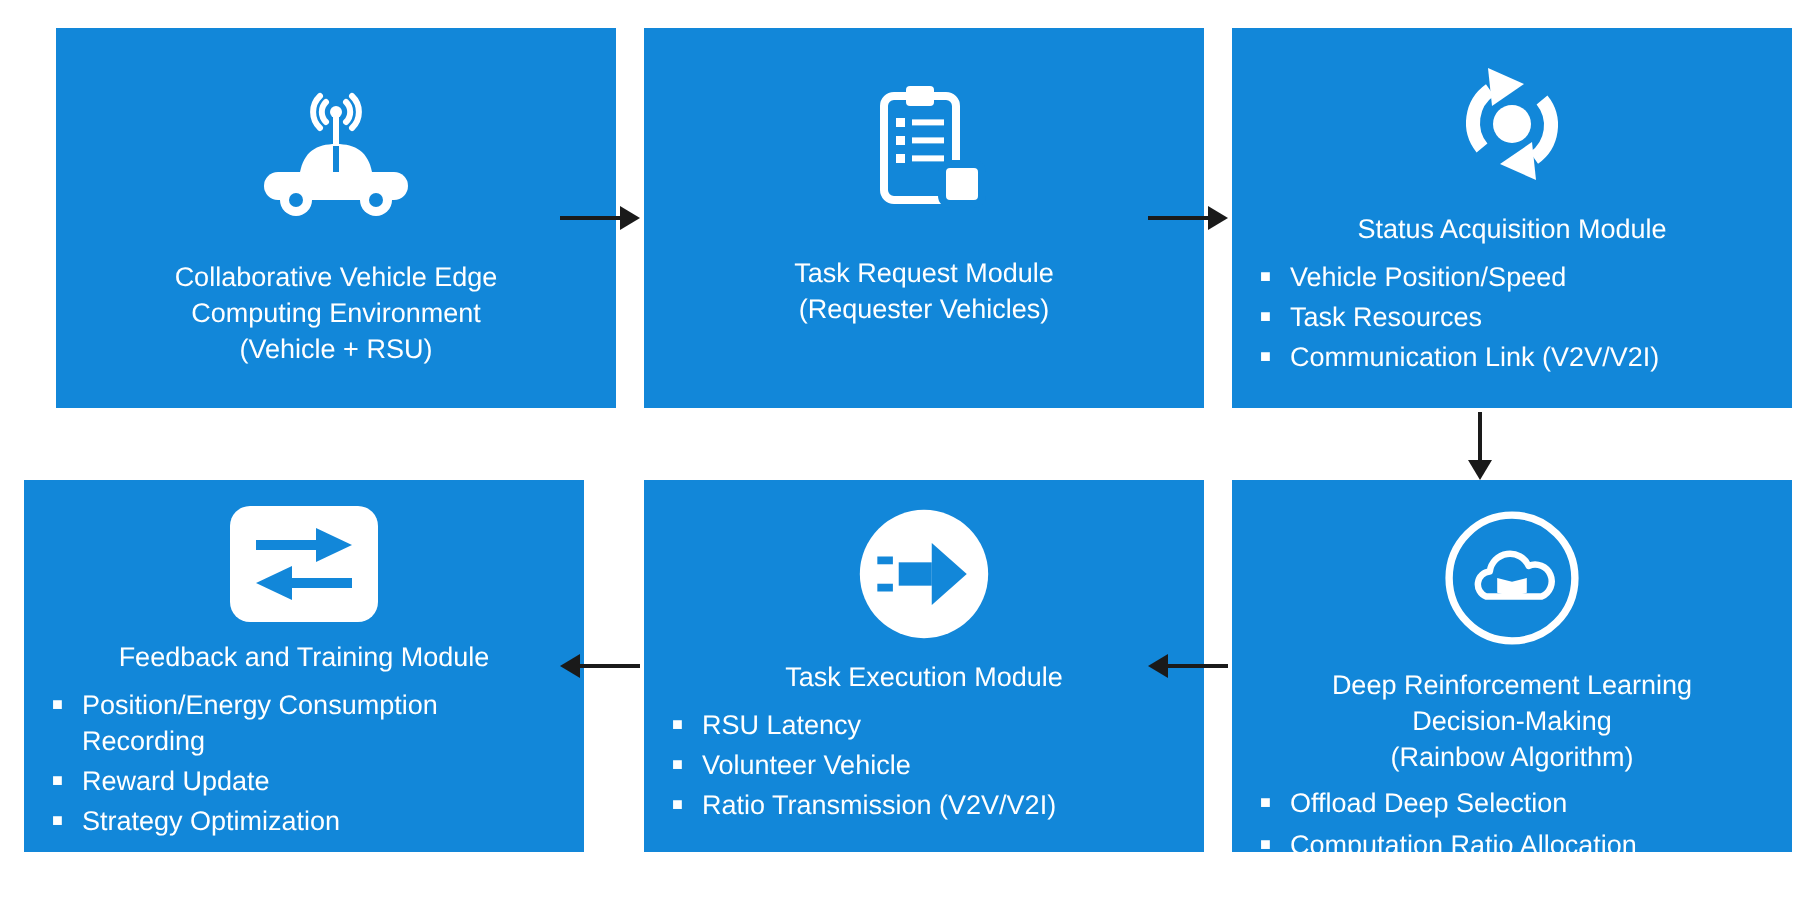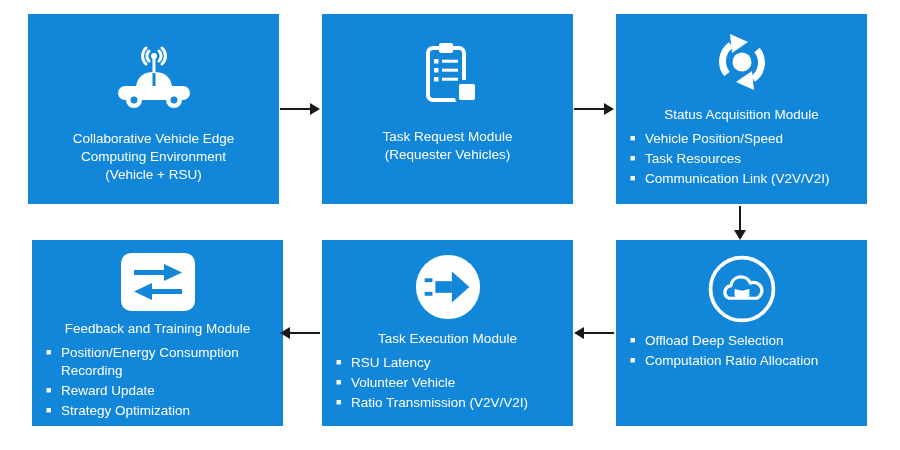--- a/index.html
+++ b/index.html
@@ -1,21 +1,21 @@
 <!DOCTYPE html>
 <html><head>
 <meta charset="utf-8">
 <style>
   html,body { margin:0; padding:0; background:#ffffff; }
   .canvas {
     position:relative; width:900px; height:450px; background:#ffffff;
     font-family:"Liberation Sans", sans-serif; overflow:hidden;
   }
   .box {
-    position:absolute; width:251px; box-sizing:border-box;
+    position:absolute; width:280px; box-sizing:border-box;
     background:#1287d9; color:#ffffff;
     display:flex; flex-direction:column; align-items:center;
     padding:12px 12px;
   }
   .row1 { top:14px;  height:190px; }
   .row2 { top:240px; height:186px; }
   .icon-wrap { display:flex; align-items:center; justify-content:center; flex:none; }
   .centered .icon-wrap { margin-top:14px; }
   .title {
     text-align:center; white-space:pre-line;
@@ -101,21 +101,21 @@
           <span class="marker">■</span>
           <span class="btext">Task Resources</span>
         </div>
       <div class="bullet">
           <span class="marker">■</span>
           <span class="btext">Communication Link (V2V/V2I)</span>
         </div>
     </div>
   </div>
 
-  <div class="box row2" style="left:32px;">
+  <div class="box row2" style="left:12px;">
     <div class="icon-wrap">
       <svg width="76" height="60" viewBox="0 0 76 60">
         <rect x="1" y="1" width="74" height="58" rx="10" fill="#fff"></rect>
         <rect x="14" y="18" width="30" height="5" fill="#1287d9"></rect>
         <polygon points="44,12 62,20.5 44,29" fill="#1287d9"></polygon>
         <rect x="32" y="37" width="30" height="5" fill="#1287d9"></rect>
         <polygon points="32,31 14,39.5 32,48" fill="#1287d9"></polygon>
       </svg>
     </div>
     <div class="title">Feedback and Training Module</div>
@@ -164,20 +164,23 @@
 
   <div class="box row2" style="left:616px;">
     <div class="icon-wrap">
       <svg width="74" height="74" viewBox="0 0 80 80">
         <circle cx="40" cy="40" r="34" fill="none" stroke="#fff" stroke-width="4"></circle>
         <path d="M26 50 a7 7 0 0 1 2 -13.5 a11 11 0 0 1 21 -3 a8 8 0 0 1 7 16.5 Z" fill="none" stroke="#fff" stroke-width="3.5" stroke-linejoin="round"></path>
         <path d="M32 40 L40 42 L40 50 L32 48 Z" fill="#fff"></path>
         <path d="M48 40 L40 42 L40 50 L48 48 Z" fill="#fff"></path>
       </svg>
     </div>
+    <div class="title">Deep Reinforcement Learning
+Decision-Making
+(Rainbow Algorithm)</div>
     <div class="bullets">
       <div class="bullet">
           <span class="marker">■</span>
           <span class="btext">Offload Deep Selection</span>
         </div>
       <div class="bullet">
           <span class="marker">■</span>
           <span class="btext">Computation Ratio Allocation</span>
         </div>
     </div>

